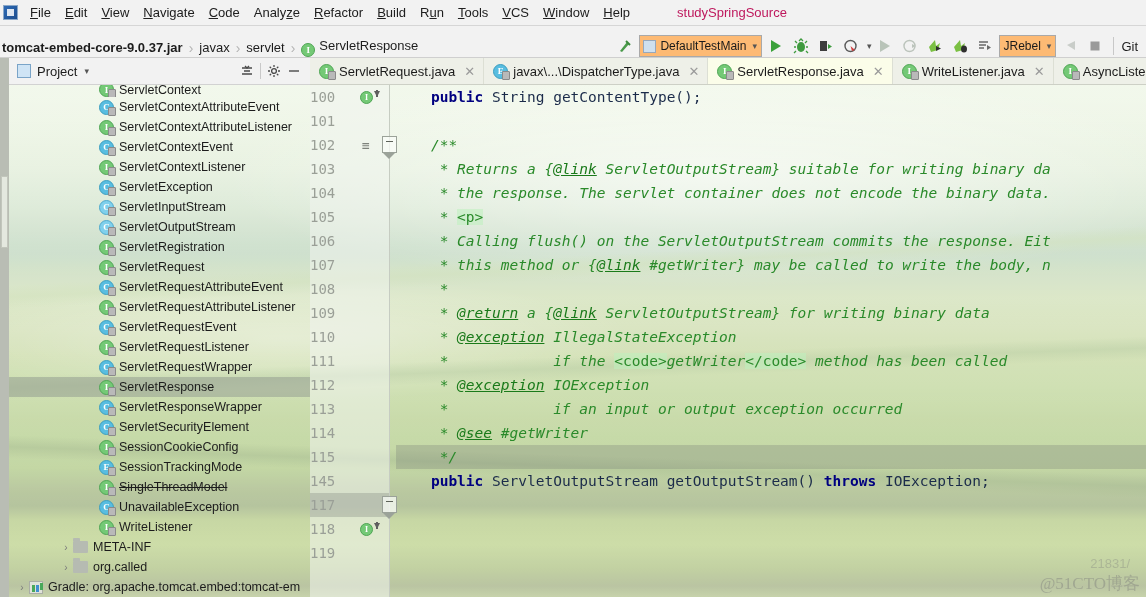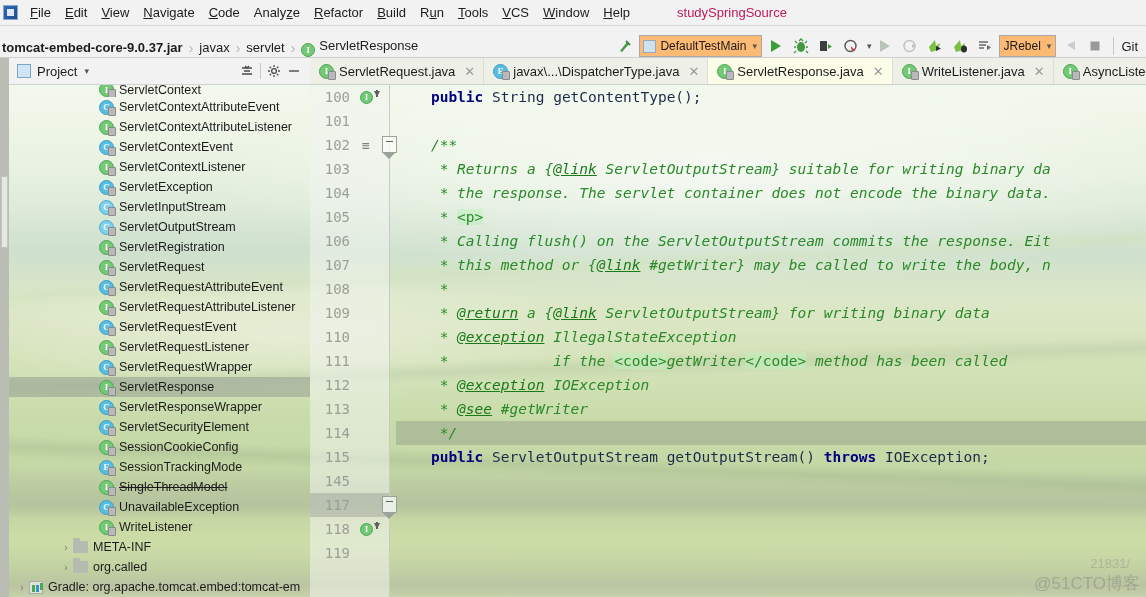--- a/index.html
+++ b/index.html
@@ -236,21 +236,21 @@
   .gutter {
     position: absolute; left: 0; top: 0; width: 80px; bottom: 0;
     background: rgba(240,244,238,0.55);
     border-right: 0;
   }
   .gutter-line {
     height: 24px; display: flex; align-items: center; justify-content: flex-start;
     position: relative;
   }
   .lnum {
-    width: 44px; text-align: right; padding-right: 4px;
+    width: 44px; padding-right: 4px;
     font-size: 14px; color: #9a9f97;
     font-family: "DejaVu Sans Mono", monospace;
   }
   .mark-impl {
     width: 13px; height: 13px; border-radius: 50%;
     background: #74c976; border: 1px solid #4fa554;
     color:#fff; font-size: 8px; font-weight: bold; text-align:center; line-height:12px;
     font-family: "Liberation Serif", serif;
     margin-left: 6px; position: relative; flex:0 0 auto;
   }
@@ -294,21 +294,21 @@
   .kw { color: #000080; font-weight: bold; }
   .ident { color: #1b2b4a; }
   .doc { color: #2a8a2a; font-style: italic; }
   .doctag { color: #1a7a1a; font-weight: normal; text-decoration: underline; font-style: italic; }
   .docmark { color: #2a8a2a; font-style: normal; background: rgba(190,240,190,0.55); }
 
   .watermark {
     position: absolute; right: 6px; bottom: 2px;
     color: rgba(120,120,120,0.40);
     font-size: 17px;
-    font-family: Liberation Sans, sans-serif;
+    font-family: Liberation Serif, serif;
     z-index: 35;
     pointer-events: none;
   }
   .watermark2 {
     position: absolute; right: 16px; bottom: 26px;
     color: rgba(120,120,120,0.32);
     font-size: 13px;
     z-index: 35; pointer-events: none;
   }
 </style>
@@ -702,20 +702,21 @@
         <div class="cline"><span class="doc">     * Returns a {</span><span class="doctag">@link</span><span class="doc"> ServletOutputStream} suitable for writing binary da</span></div>
         <div class="cline"><span class="doc">     * the response. The servlet container does not encode the binary data.</span></div>
         <div class="cline"><span class="doc">     * </span><span class="docmark">&lt;p&gt;</span></div>
         <div class="cline"><span class="doc">     * Calling flush() on the ServletOutputStream commits the response. Eit</span></div>
         <div class="cline"><span class="doc">     * this method or {</span><span class="doctag">@link</span><span class="doc"> #getWriter} may be called to write the body, n</span></div>
         <div class="cline"><span class="doc">     *</span></div>
         <div class="cline"><span class="doc">     * </span><span class="doctag">@return</span><span class="doc"> a {</span><span class="doctag">@link</span><span class="doc"> ServletOutputStream} for writing binary data</span></div>
         <div class="cline"><span class="doc">     * </span><span class="doctag">@exception</span><span class="doc"> IllegalStateException</span></div>
         <div class="cline"><span class="doc">     *            if the </span><span class="docmark">&lt;code&gt;</span><span class="doc">getWriter</span><span class="docmark">&lt;/code&gt;</span><span class="doc"> method has been called</span></div>
         <div class="cline"><span class="doc">     * </span><span class="doctag">@exception</span><span class="doc"> IOException</span></div>
+        <div class="cline"><span class="doc">     *            if an input or output exception occurred</span></div>
         <div class="cline"><span class="doc">     * </span><span class="doctag">@see</span><span class="doc"> #getWriter</span></div>
         <div class="cline cur"><span class="doc">     */</span></div>
         <div class="cline"><span class="">    </span><span class="kw">public</span><span class="ident"> ServletOutputStream getOutputStream() </span><span class="kw">throws</span><span class="ident"> IOException;</span></div>
         <div class="cline">&nbsp;</div>
       </div>
   <div class="fold-marker" style="top: 51px;">
         <span class="minus"></span>
       </div>
       <div class="fold-marker" style="top: 411px;">
         <span class="minus"></span>

